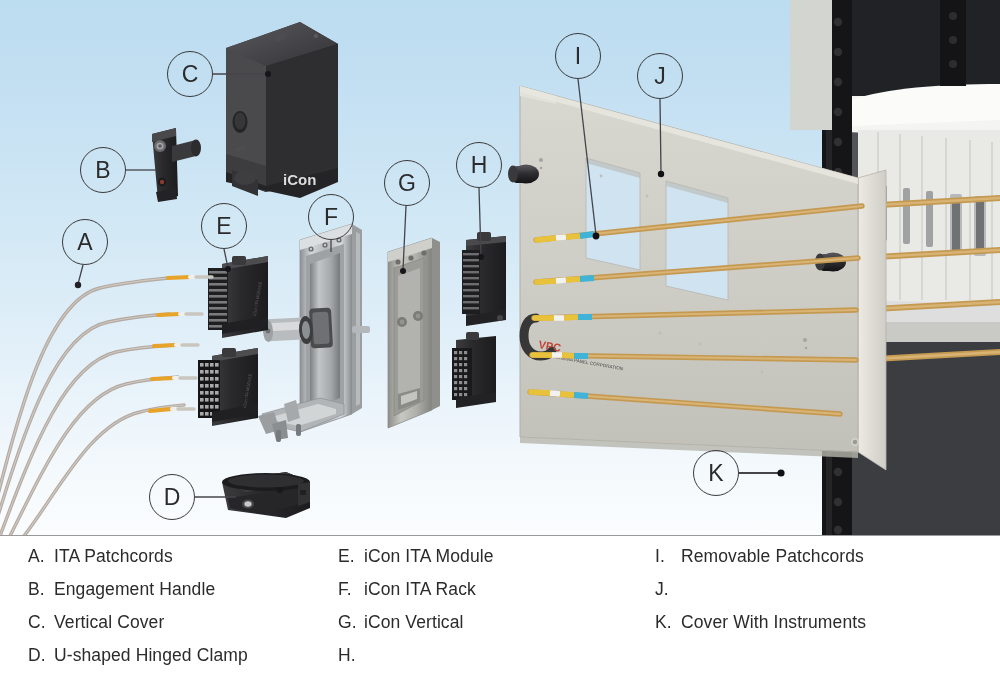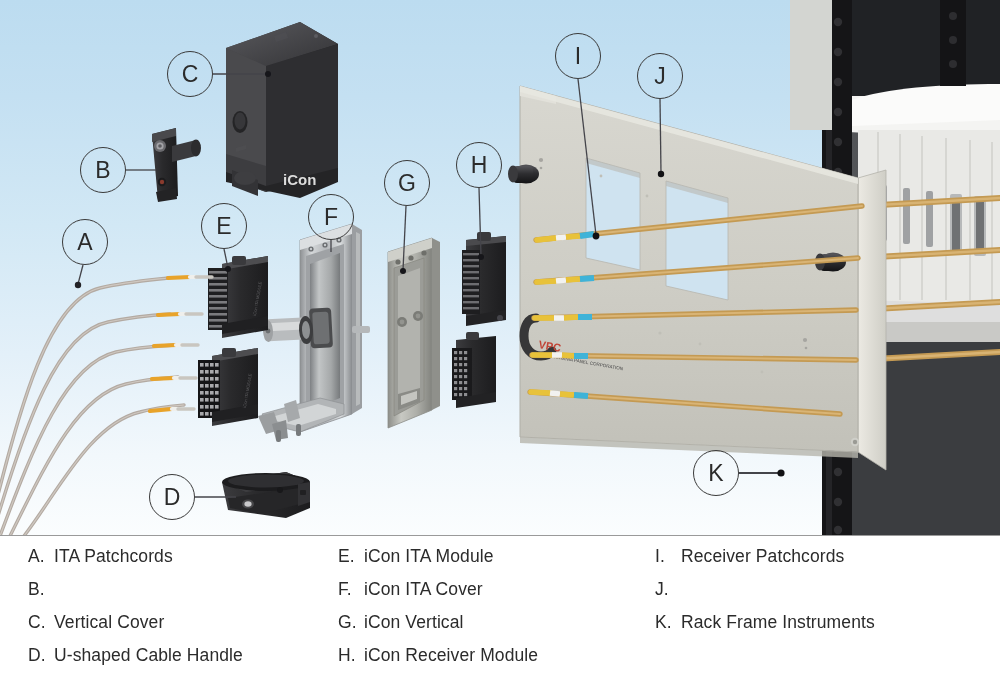--- a/index.html
+++ b/index.html
@@ -703,58 +703,58 @@
 
   <div id="legend">
 
     <div class="legend-col" id="legend-col-1">
       <div class="legend-item">
         <span class="legend-key">A.</span>
         <span class="legend-label">ITA Patchcords</span>
       </div>
       <div class="legend-item">
         <span class="legend-key">B.</span>
+        <span class="legend-label">Engagement Handle</span>
       </div>
       <div class="legend-item">
         <span class="legend-key">C.</span>
         <span class="legend-label">Vertical Cover</span>
       </div>
       <div class="legend-item">
         <span class="legend-key">D.</span>
-        <span class="legend-label">U-shaped Cable Handle</span>
+        <span class="legend-label">U-shaped Hinged Clamp</span>
       </div>
     </div>
 
     <div class="legend-col" id="legend-col-2">
       <div class="legend-item">
         <span class="legend-key">E.</span>
         <span class="legend-label">iCon ITA Module</span>
       </div>
       <div class="legend-item">
         <span class="legend-key">F.</span>
-        <span class="legend-label">iCon ITA Cover</span>
+        <span class="legend-label">iCon ITA Rack</span>
       </div>
       <div class="legend-item">
         <span class="legend-key">G.</span>
         <span class="legend-label">iCon Vertical</span>
       </div>
       <div class="legend-item">
         <span class="legend-key">H.</span>
-        <span class="legend-label">iCon Receiver Module</span>
       </div>
     </div>
 
     <div class="legend-col" id="legend-col-3">
       <div class="legend-item">
         <span class="legend-key">I.</span>
-        <span class="legend-label">Receiver Patchcords</span>
+        <span class="legend-label">Removable Patchcords</span>
       </div>
       <div class="legend-item">
         <span class="legend-key">J.</span>
       </div>
       <div class="legend-item">
         <span class="legend-key">K.</span>
-        <span class="legend-label">Rack Frame Instruments</span>
+        <span class="legend-label">Cover With Instruments</span>
       </div>
     </div>
 
   </div>
 </div>
 
 </body></html>

